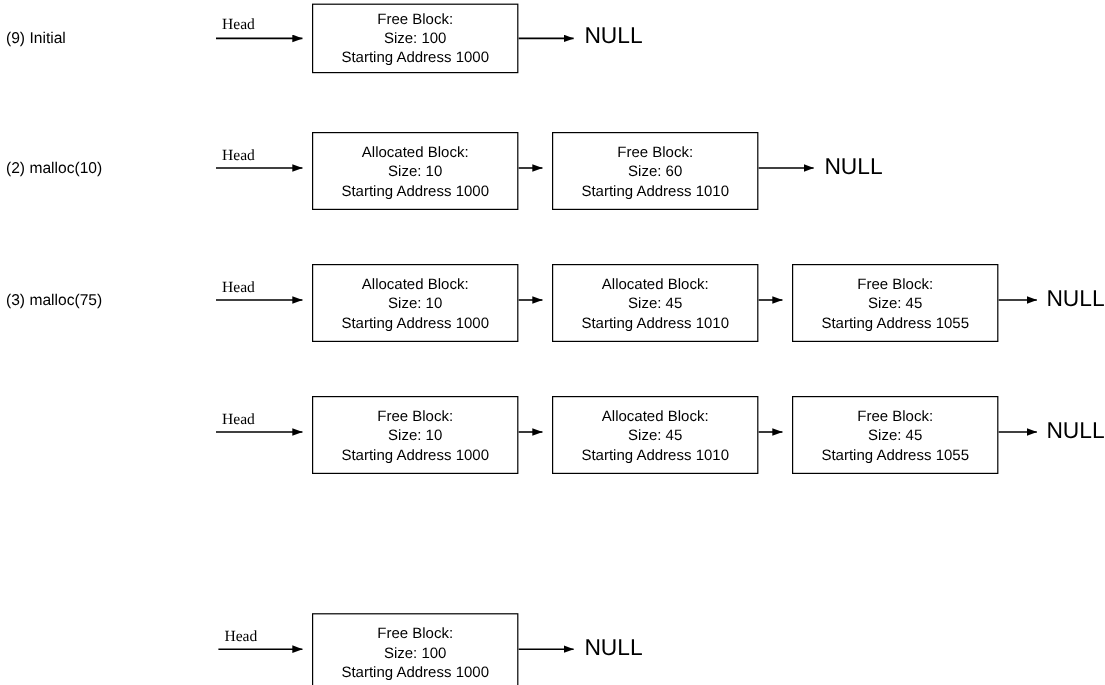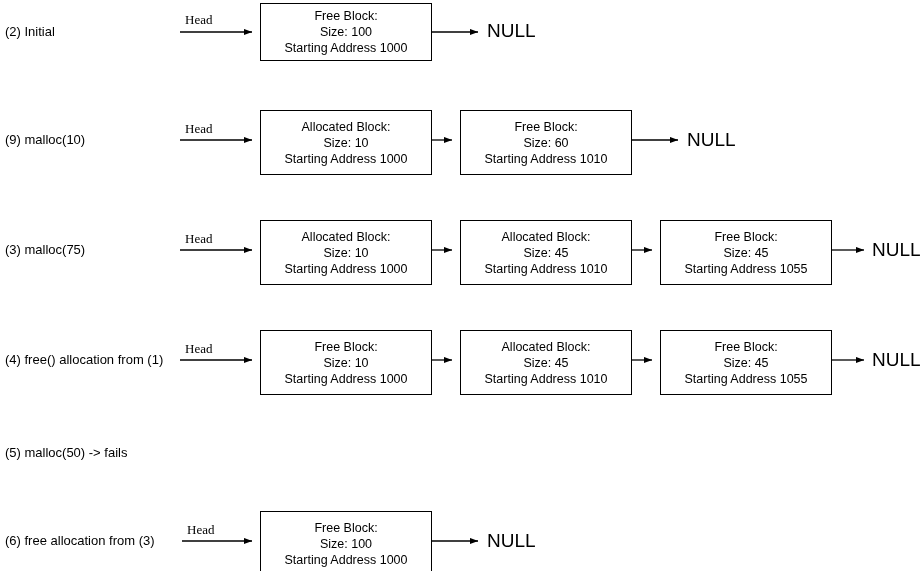--- a/index.html
+++ b/index.html
@@ -115,32 +115,32 @@
       <path class="arrow-line" marker-end="url(#ah)" d="M832,360 L864,360"></path>
     </g>
 
     <g>
       <path class="arrow-line" marker-end="url(#ah)" d="M182,541 L252,541"></path>
       <path class="arrow-line" marker-end="url(#ah)" d="M432,541 L478,541"></path>
     </g>
   </svg>
 
   <div class="step-row" style="top:0;height:71px;">
-    <div class="step-label" style="left:5px; top:24px;">(2) Initial</div>
+    <div class="step-label" style="left:5px; top:24px;">(9) Initial</div>
     <div class="head-label" style="left:185px; top:12px;">Head</div>
     <div class="block" style="left:260px; top:3px; width:172px; height:58px;">
       <span class="ln">Free Block:</span>
       <span class="ln">Size: 100</span>
       <span class="ln">Starting Address 1000</span>
     </div>
     <div class="null-label" style="left:487px; top:23px;">NULL</div>
   </div>
 
   <div class="step-row" style="top:105px;height:75px;">
-    <div class="step-label" style="left:5px; top:27px;">(9) malloc(10)</div>
+    <div class="step-label" style="left:5px; top:27px;">(2) malloc(10)</div>
     <div class="head-label" style="left:185px; top:16px;">Head</div>
     <div class="block" style="left:260px; top:5px; width:172px; height:65px;">
       <span class="ln">Allocated Block:</span>
       <span class="ln">Size: 10</span>
       <span class="ln">Starting Address 1000</span>
     </div>
     <div class="block" style="left:460px; top:5px; width:172px; height:65px;">
       <span class="ln">Free Block:</span>
       <span class="ln">Size: 60</span>
       <span class="ln">Starting Address 1010</span>
@@ -163,46 +163,41 @@
     </div>
     <div class="block" style="left:660px; top:5px; width:172px; height:65px;">
       <span class="ln">Free Block:</span>
       <span class="ln">Size: 45</span>
       <span class="ln">Starting Address 1055</span>
     </div>
     <div class="null-label" style="left:872px; top:27px;">NULL</div>
   </div>
 
   <div class="step-row" style="top:325px;height:75px;">
-    <div class="step-label" style="left:5px; top:27px;">(4) free() allocation from (1)</div>
     <div class="head-label" style="left:185px; top:16px;">Head</div>
     <div class="block" style="left:260px; top:5px; width:172px; height:65px;">
       <span class="ln">Free Block:</span>
       <span class="ln">Size: 10</span>
       <span class="ln">Starting Address 1000</span>
     </div>
     <div class="block" style="left:460px; top:5px; width:172px; height:65px;">
       <span class="ln">Allocated Block:</span>
       <span class="ln">Size: 45</span>
       <span class="ln">Starting Address 1010</span>
     </div>
     <div class="block" style="left:660px; top:5px; width:172px; height:65px;">
       <span class="ln">Free Block:</span>
       <span class="ln">Size: 45</span>
       <span class="ln">Starting Address 1055</span>
     </div>
     <div class="null-label" style="left:872px; top:27px;">NULL</div>
   </div>
 
-  <div class="step-row" style="top:435px;height:30px;">
-    <div class="step-label" style="left:5px; top:10px;">(5) malloc(50) -&gt; fails</div>
-  </div>
 
   <div class="step-row" style="top:506px;height:65px;">
-    <div class="step-label" style="left:5px; top:27px;">(6) free allocation from (3)</div>
     <div class="head-label" style="left:187px; top:16px;">Head</div>
     <div class="block" style="left:260px; top:5px; width:172px; height:65px;">
       <span class="ln">Free Block:</span>
       <span class="ln">Size: 100</span>
       <span class="ln">Starting Address 1000</span>
     </div>
     <div class="null-label" style="left:487px; top:27px;">NULL</div>
   </div>
 
 </div>

